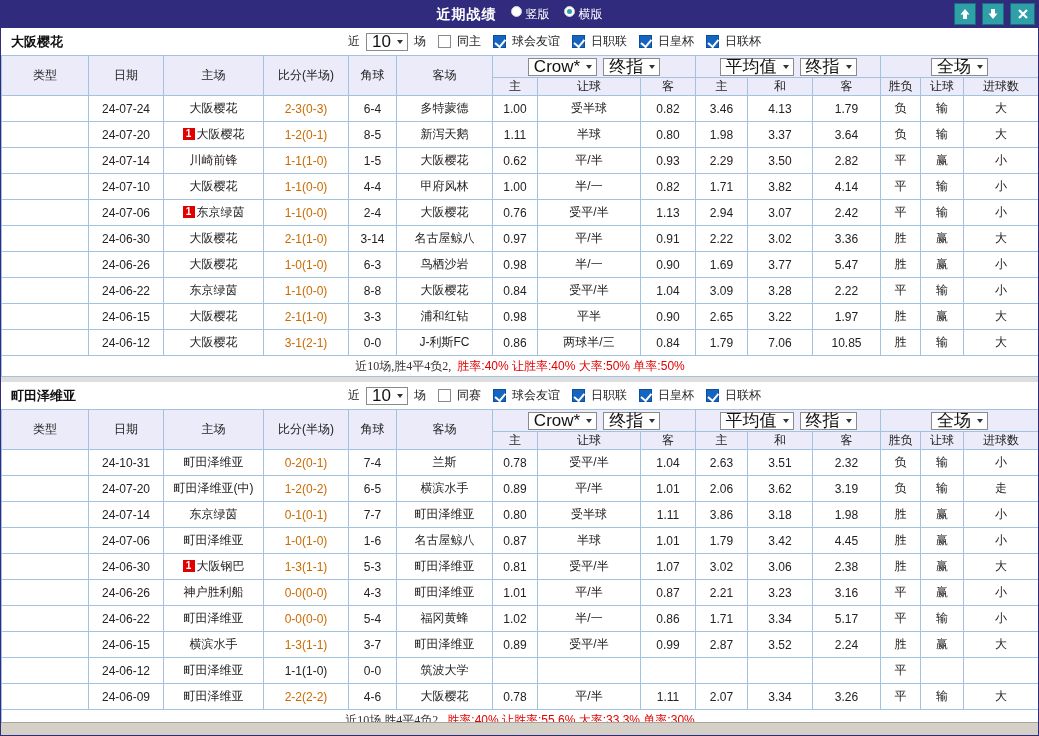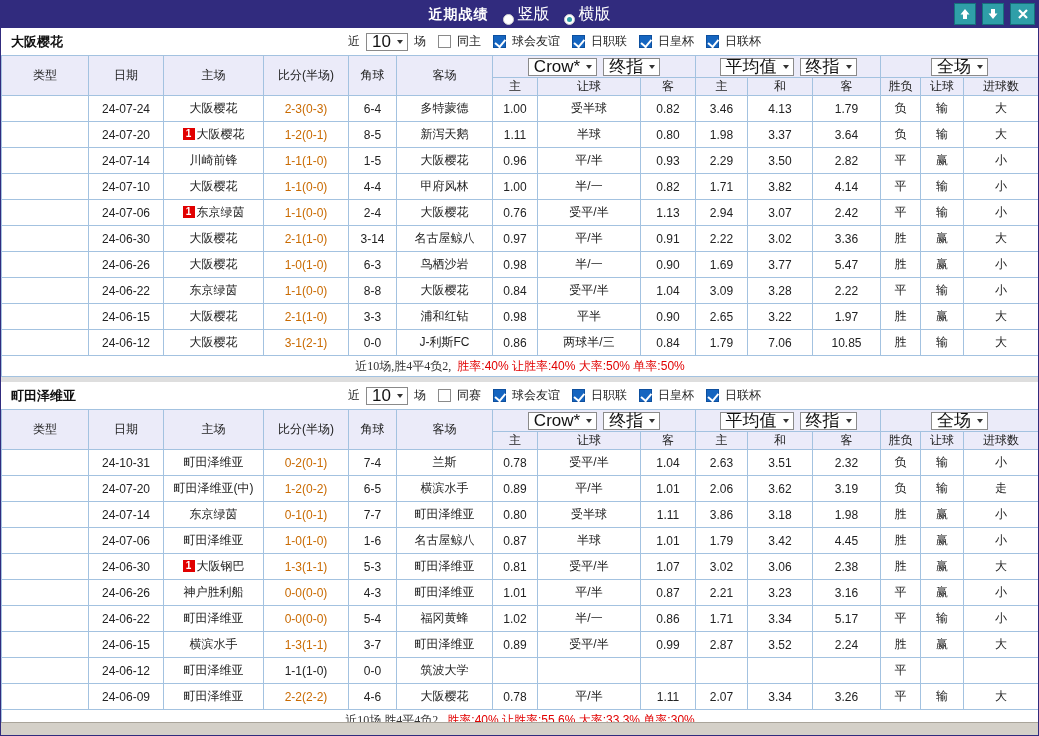--- a/index.html
+++ b/index.html
@@ -4,21 +4,21 @@
 <style>
   html,body{margin:0;padding:0;background:#f2f2f2;}
   body{font-family:"Liberation Sans","DejaVu Sans",sans-serif;}
   .window{width:1039px;height:736px;box-sizing:border-box;border:1px solid var(--titlebar-bg,#312b7e);
           background:#fff;position:relative;overflow:hidden;}
 
   
   .titlebar{height:27px;background:var(--titlebar-bg,#312b7e);display:flex;align-items:center;position:relative;}
   .tb-center{flex:1;display:flex;justify-content:center;align-items:center;gap:14px;}
   .tb-title{color:#fff;font-weight:bold;font-size:14px;letter-spacing:1px;}
-  .tb-radio{display:inline-flex;align-items:flex-end;gap:4px;color:#fff;font-size:16px;cursor:pointer;}
+  .tb-radio{display:inline-flex;align-items:flex-start;gap:4px;color:#fff;font-size:12px;cursor:pointer;}
   .radio-circle{width:11px;height:11px;border-radius:50%;background:#fff;border:1px solid #cfcfcf;position:relative;box-sizing:border-box;}
   .tb-radio.selected .radio-circle::after{content:"";position:absolute;left:2px;top:2px;width:5px;height:5px;border-radius:50%;
       background:var(--accent-teal,#2f9fa8);}
   .tb-buttons{position:absolute;right:3px;top:2px;display:flex;gap:6px;align-items:center;}
   .tb-btn{width:22px;height:22px;background:var(--accent-teal,#2f9fa8);border:1px solid #15707a;display:flex;
           align-items:center;justify-content:center;padding:0;cursor:pointer;}
   .tb-btn.close{width:25px;}
 
   
   .section.not-first{border-top:5px solid #dedede;}
@@ -221,21 +221,21 @@
               <td class="res res-blue">输</td>
               <td class="res res-red">大</td>
             </tr>
             <tr>
               <td class="league lg-j1">日职联</td>
               <td class="date">24-07-14</td>
               <td class="team t-black"><span>川崎前锋</span></td>
               <td class="score">1-1(1-0)</td>
               <td class="corners">1-5</td>
               <td class="team t-green"><span>大阪樱花</span></td>
-              <td class="num">0.96</td>
+              <td class="num">0.62</td>
               <td class="num">平/半</td>
               <td class="num">0.93</td>
               <td class="num">2.29</td>
               <td class="num">3.50</td>
               <td class="num">2.82</td>
               <td class="res res-green">平</td>
               <td class="res res-red">赢</td>
               <td class="res res-blue">小</td>
             </tr>
             <tr>

